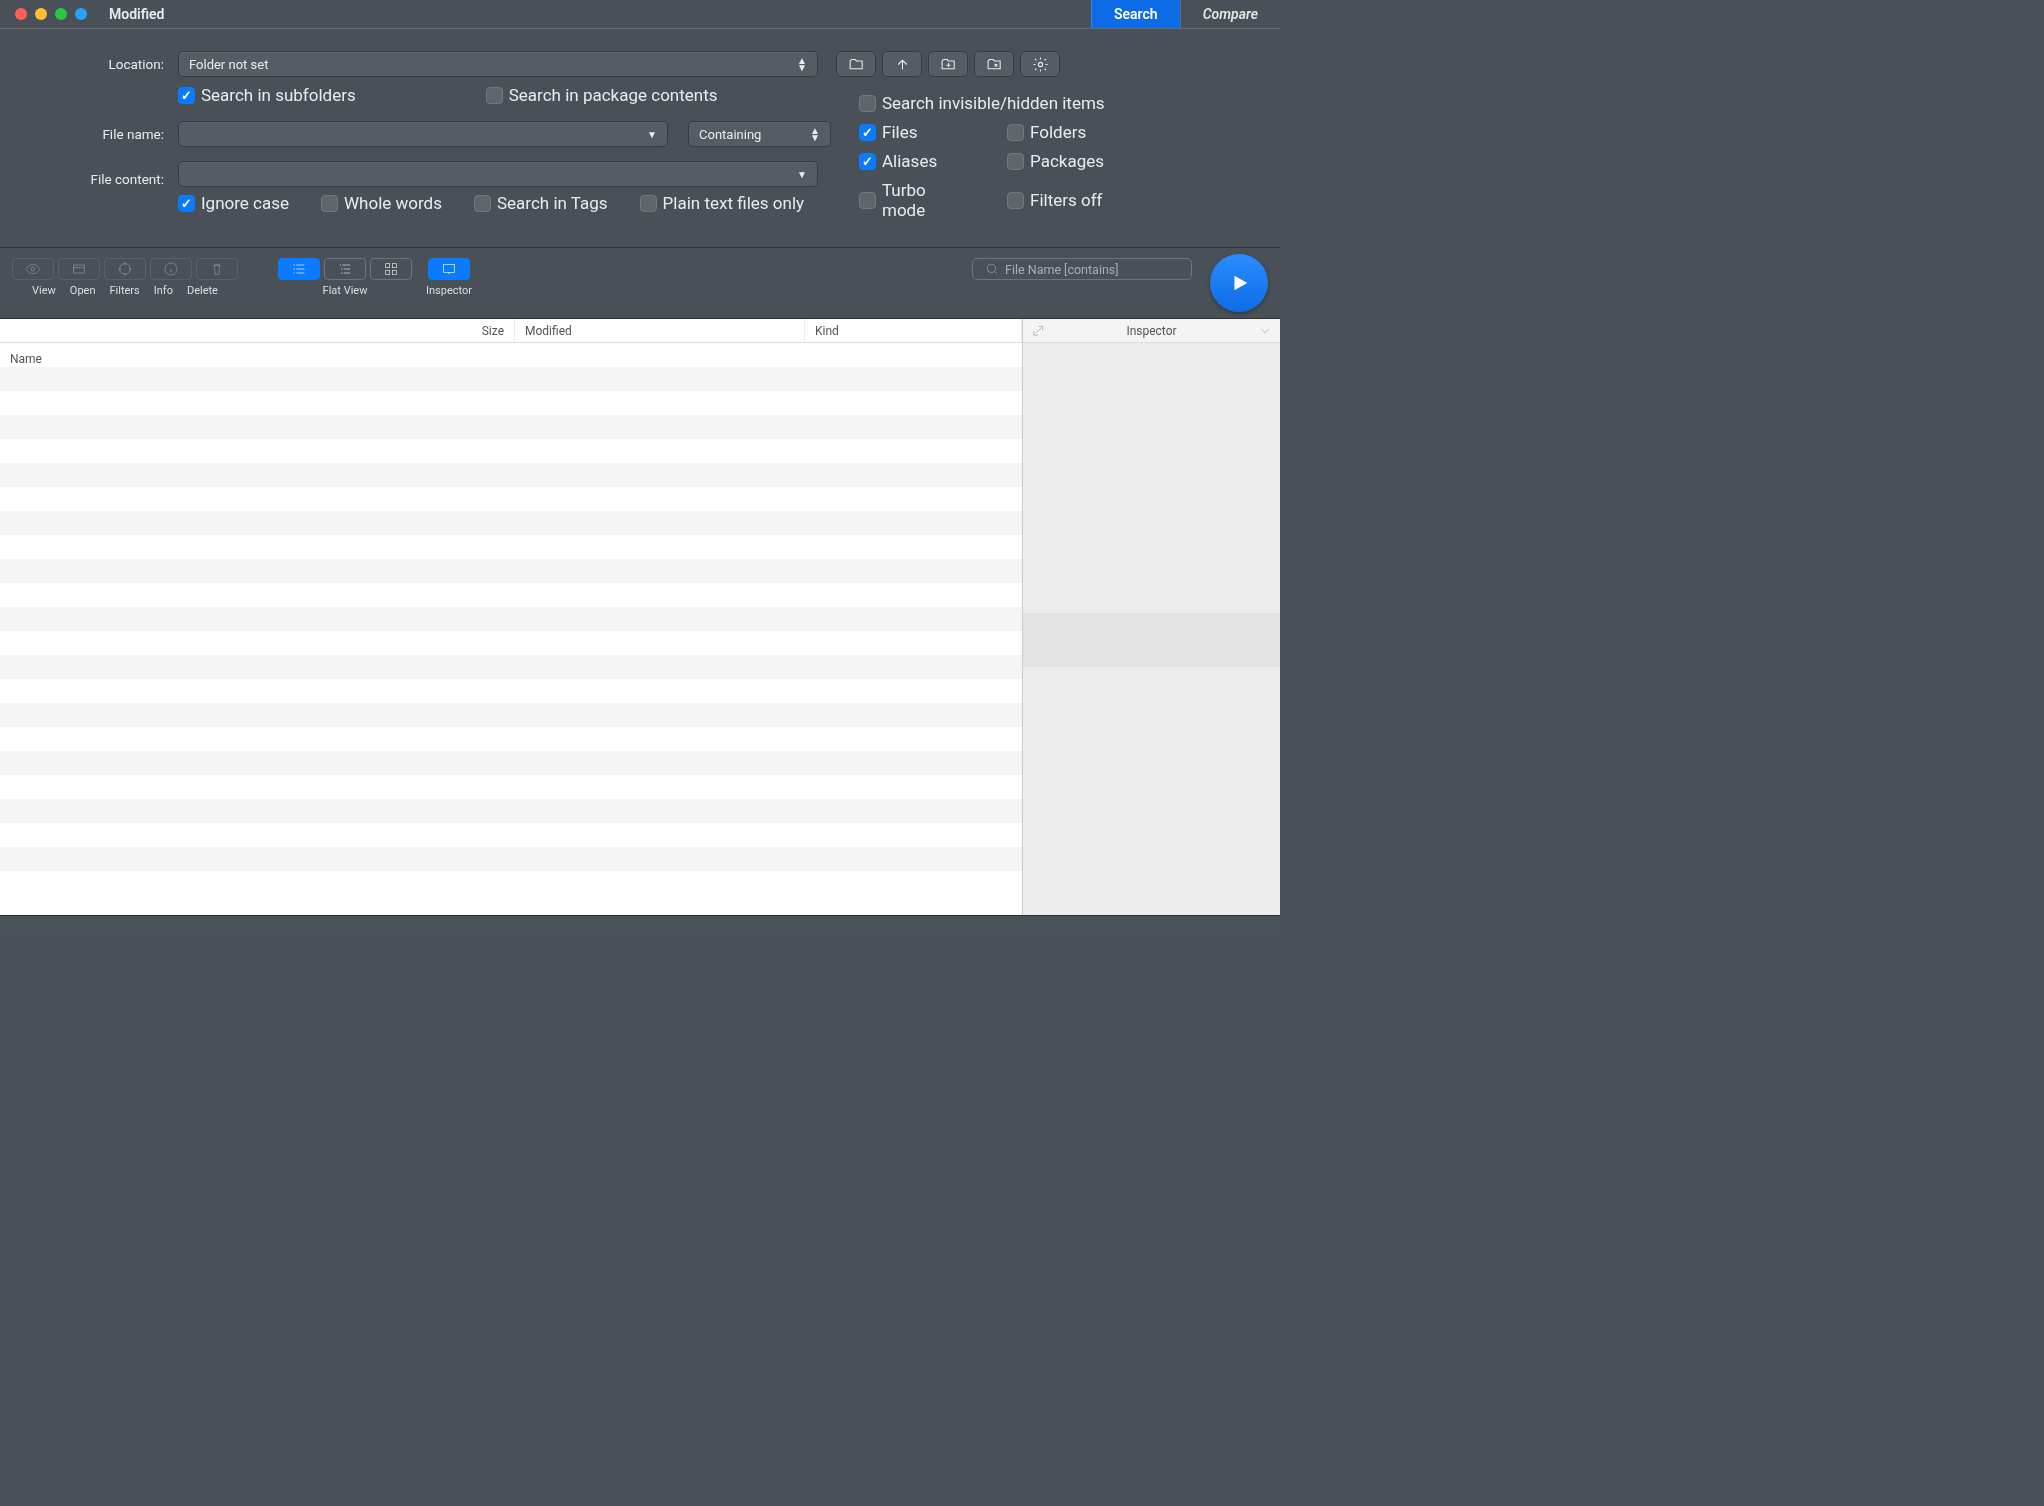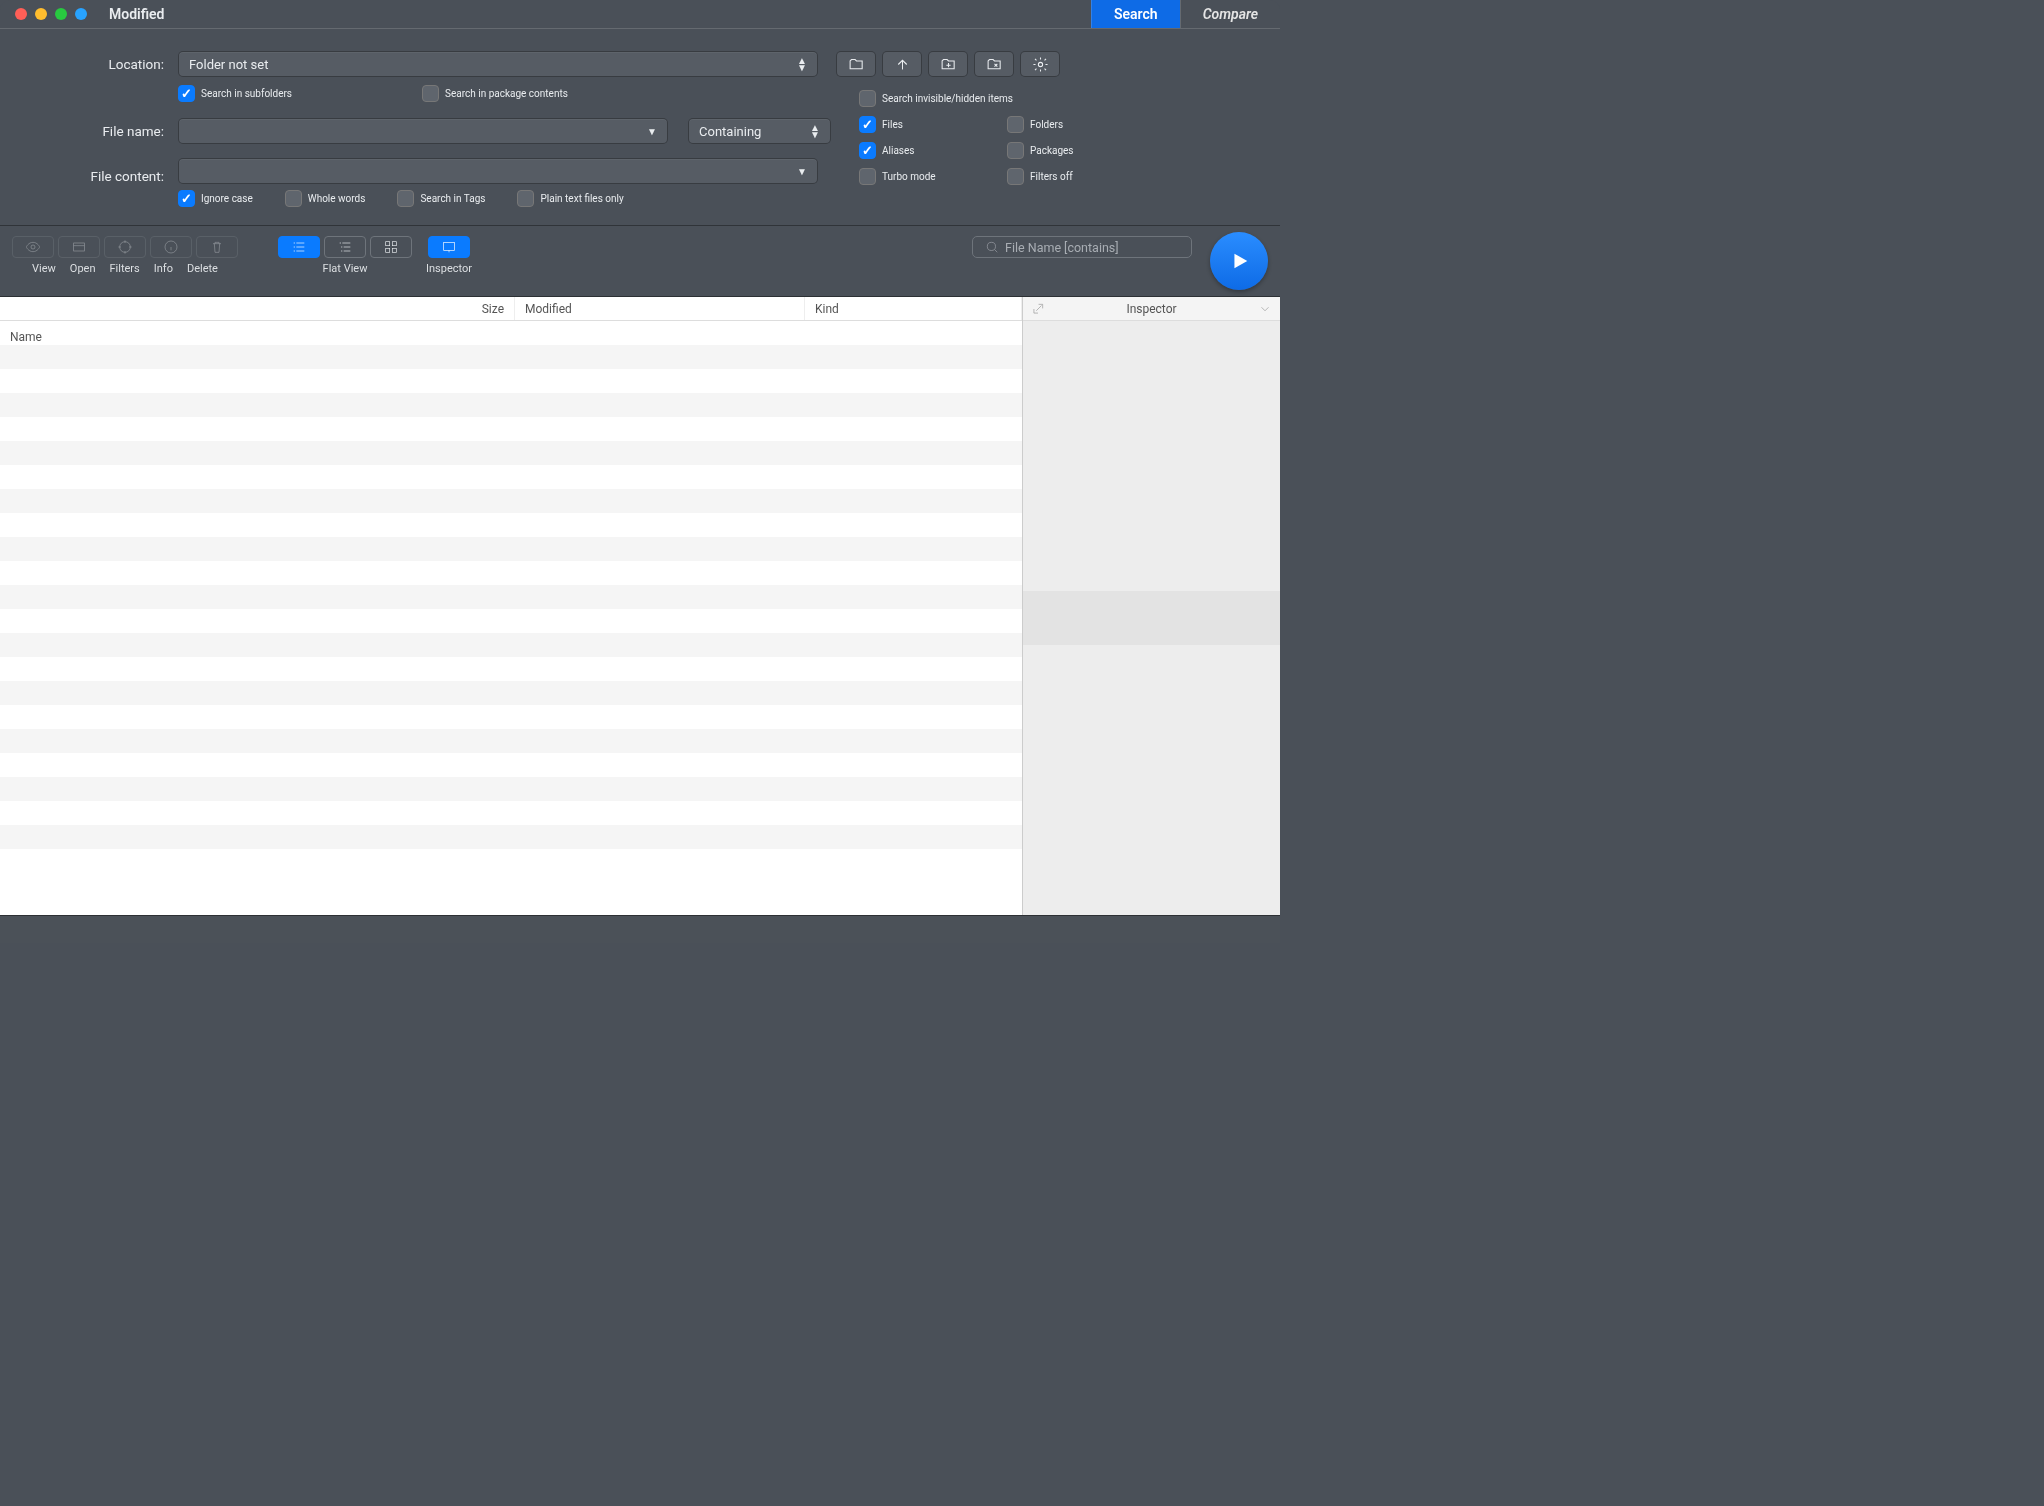--- a/index.html
+++ b/index.html
@@ -126,21 +126,21 @@
   }
   .checkbox.checked::after{
     content:'✓';
     color:#fff;
     font-size:13px;
     font-weight:700;
   }
   .check-item{
     display:flex;align-items:center;
     cursor:pointer;
-    font-size:10px;
+    font-size:17px;
   }
   .side-checks{
     margin-left:auto;
     width:260px;
     padding-right:14px;
   }
   .side-row{display:flex;gap:50px;margin-bottom:9px;}
   .side-row .check-item{width:100px;}
 
   

